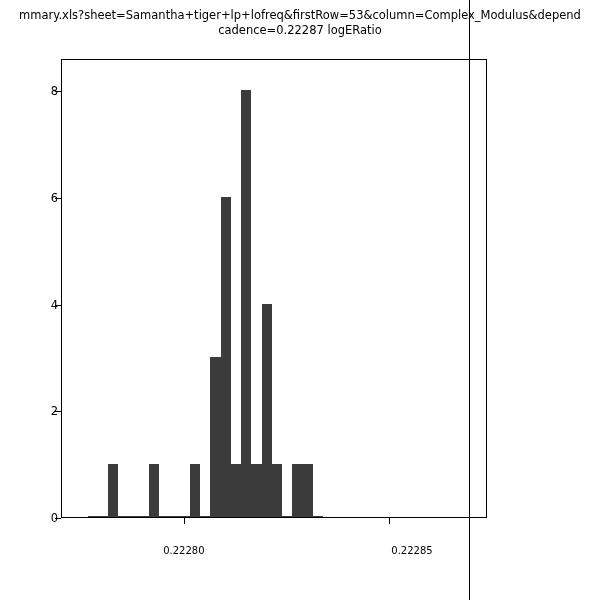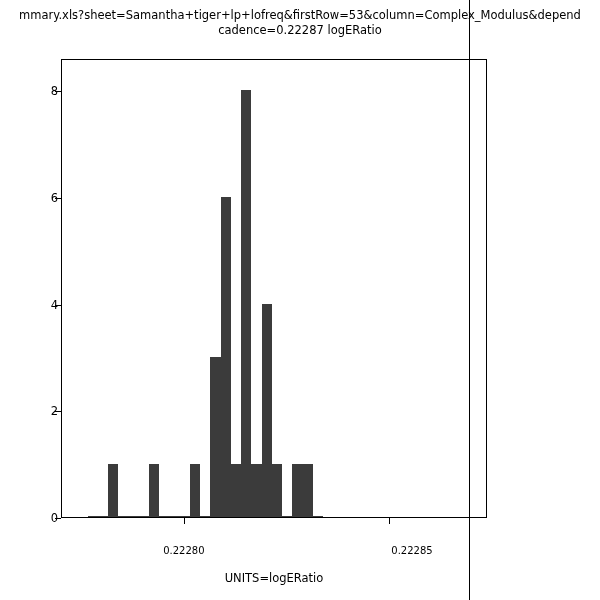--- a/index.html
+++ b/index.html
@@ -177,16 +177,15 @@
     </div>
   <div id="xticks">
       <div class="xtick-mark" style="left: 183.885px;"></div>
       <div class="xtick-label" style="left: 183.885px;">0.22280</div>
       <div class="xtick-mark" style="left: 388.692px;"></div>
       <div class="xtick-label" style="left: 388px; margin-left: 24px;">0.22285</div>
     </div>
 
   <div id="vline" style="left: 468.567px; height: 600px;"></div>
 
-  <div id="xaxis-title">UNITS=logERatio</div>
 
   <div id="vscroll"></div>
 </div>
 
 </body></html>

